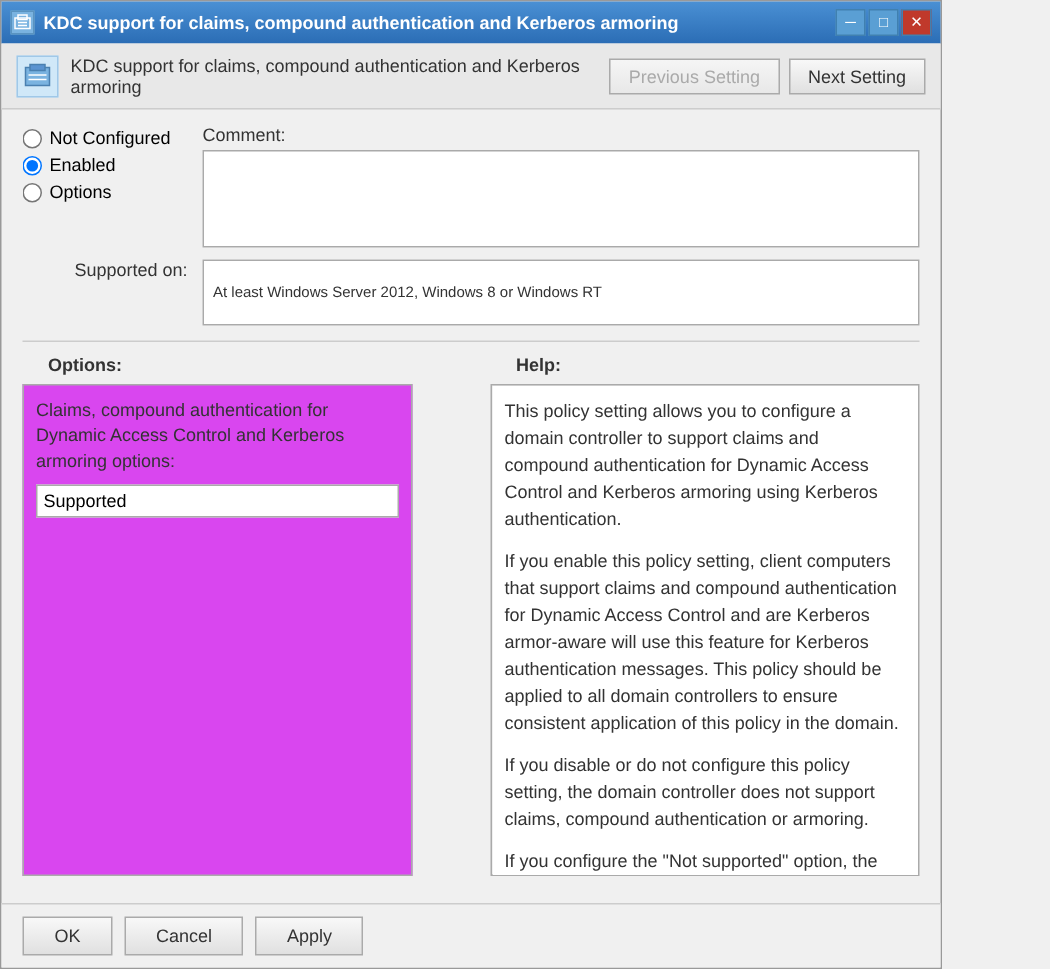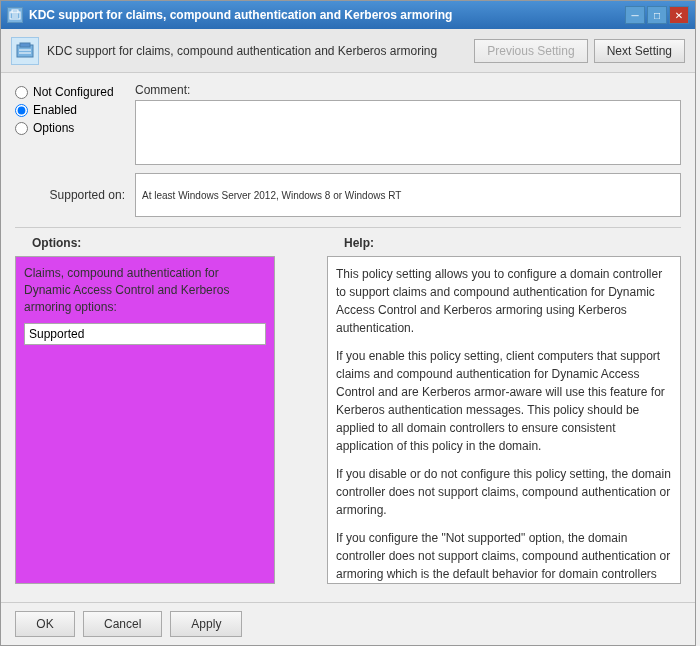--- a/index.html
+++ b/index.html
@@ -6,21 +6,21 @@
     body {
       font-family: 'Segoe UI', Tahoma, sans-serif;
       font-size: 12px;
       background: #f0f0f0;
       width: 700px;
       height: 646px;
       overflow: hidden;
     }
 
     .window {
-      width: 696px;
+      width: 628px;
       height: 646px;
       border: 1px solid #999;
       display: flex;
       flex-direction: column;
       background: #f0f0f0;
     }
 
     .title-bar {
       background: linear-gradient(to bottom, #4a90d4, #2b6db5);
       color: white;
@@ -163,21 +163,20 @@
     }
 
     .comment-label {
       font-size: 12px;
       margin-bottom: 3px;
       color: #333;
     }
 
     .supported-row {
       display: flex;
-      align-items: center;
       gap: 10px;
       margin-top: 8px;
       margin-bottom: 10px;
     }
 
     .supported-label {
       font-size: 12px;
       color: #333;
       min-width: 110px;
       text-align: right;

